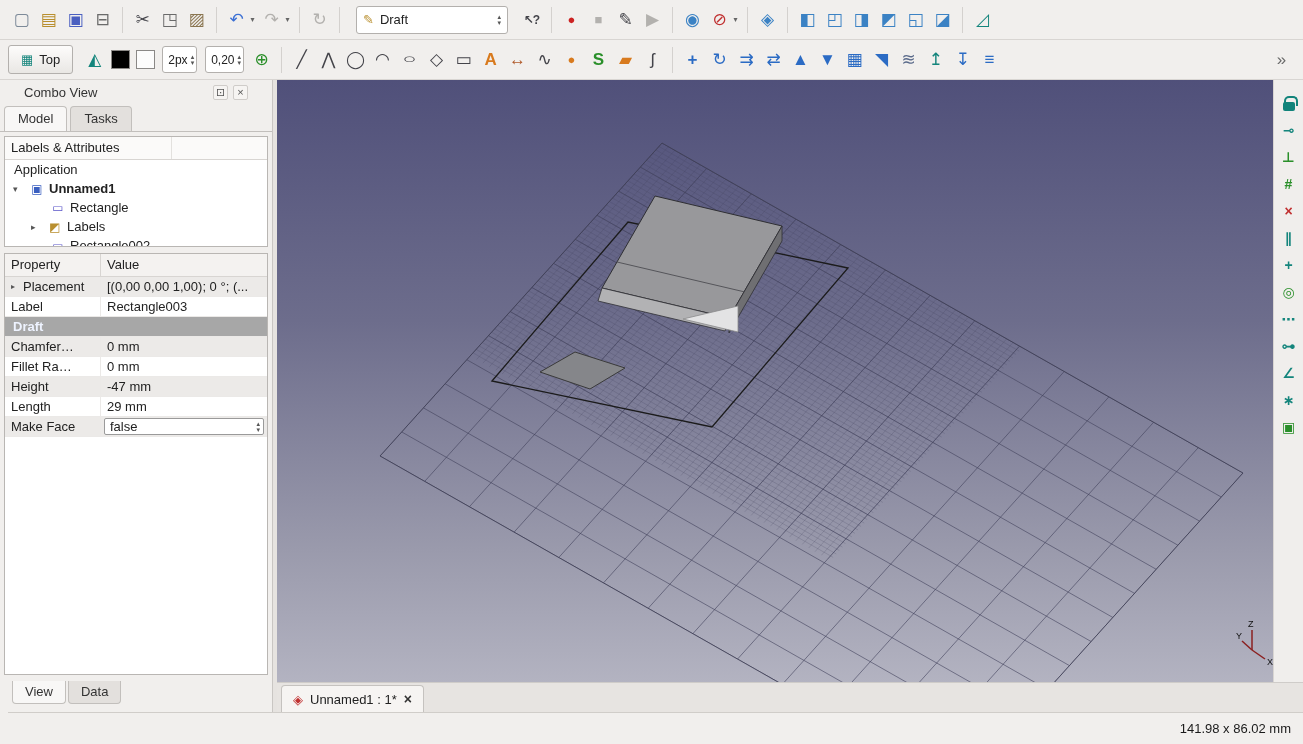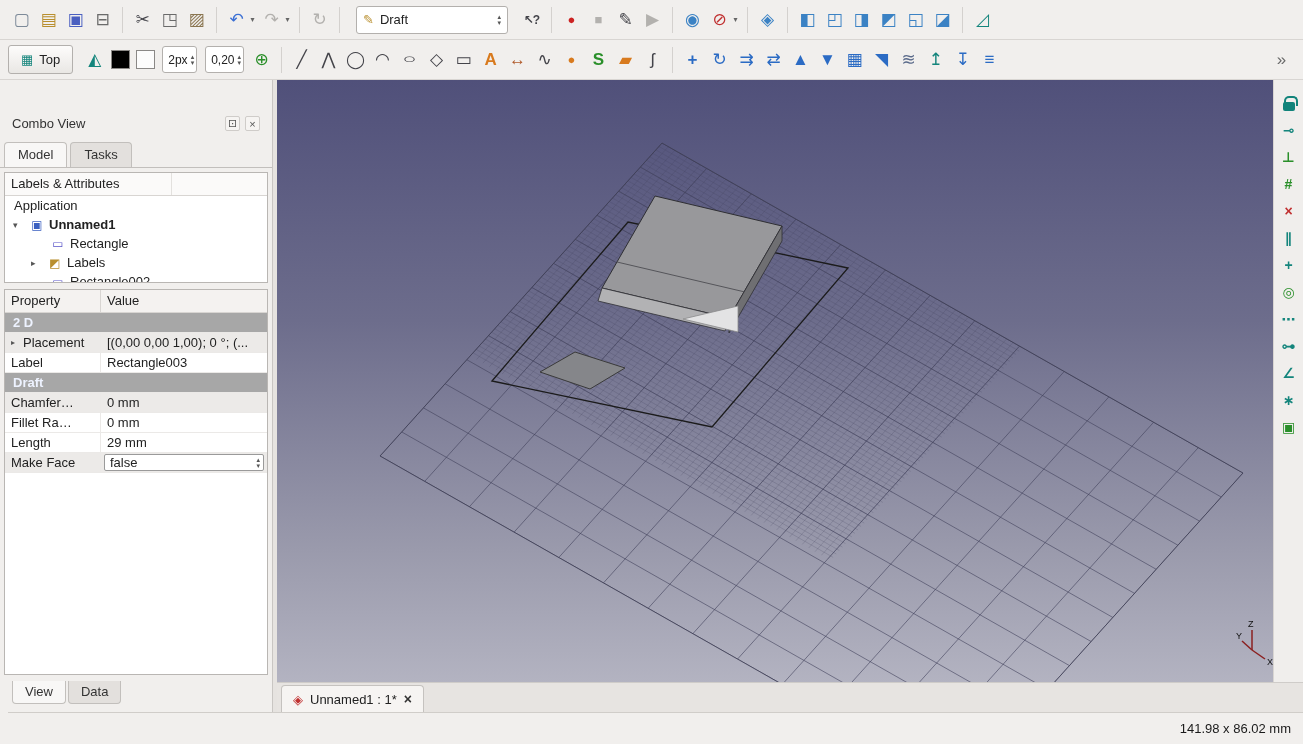--- a/index.html
+++ b/index.html
@@ -27,21 +27,21 @@
 
   .btn-top { display:flex; align-items:center; gap:6px; border:1px solid #b3b0ad; border-radius:3px; background:linear-gradient(#fdfcfb,#e9e7e4); height:29px; padding:0 12px; margin-right:8px; flex:none; }
   .swatch { width:19px; height:19px; border:1px solid #8a8886; margin:0 3px; flex:none; }
   .swatch.black { background:#000; } .swatch.white { background:#fcfcfc; }
   .spinbox { display:flex; align-items:center; height:27px; background:#fff; border:1px solid #b3b0ad; border-radius:3px; padding:0 2px 0 5px; font-size:12px; margin:0 4px; flex:none; gap:3px; }
   .spinbox .arrows, .mini-combo .arrows { display:flex; flex-direction:column; font-size:7px; line-height:6px; color:#555; }
 
   
   #splitter { position:absolute; left:273px; top:80px; width:4px; bottom:32px; background:#e6e3e0; }
   #combo-view { position:absolute; left:0; top:80px; width:273px; bottom:32px; background:#f1efed; border-right:1px solid #c9c6c3; display:flex; flex-direction:column; }
-  .cv-titlebar { height:24px; display:flex; align-items:flex-start; padding:0 12px; color:#333; flex:none;margin-top:36px; }
+  .cv-titlebar { height:24px; display:flex; align-items:center; padding:0 24px; color:#333; flex:none; }
   .cv-titlebar .btns { margin-left:auto; display:flex; gap:5px; }
   .winbtn { width:15px; height:15px; display:flex; align-items:center; justify-content:center; font-size:11px; color:#555; border:1px solid #cfccc9; background:#f6f4f2; border-radius:2px; }
   .cv-tabs { display:flex; padding:2px 4px 0 4px; flex:none; }
   .cv-tab { padding:4px 13px 5px 13px; border:1px solid #c2bfbc; border-bottom:none; background:#e3e0dd; border-radius:4px 4px 0 0; margin-right:3px; color:#333; }
   .cv-tab.active { background:#f8f7f6; }
   .cv-content { flex:1; border-top:1px solid #c2bfbc; background:#f1efed; padding:4px; display:flex; flex-direction:column; gap:6px; min-height:0; }
 
   .tree-box { background:#fff; border:1px solid #b9b6b3; height:111px; overflow:hidden; flex:none; }
   .tree-header { height:23px; line-height:22px; padding:0 6px; border-bottom:1px solid #d8d5d2; background:#fbfaf9; position:relative; color:#222; }
   .tree-header::after { content:""; position:absolute; left:166px; top:0; bottom:0; width:1px; background:#e3e1de; }
@@ -239,23 +239,20 @@
           <span class="ticon c-violet">▭</span>
           <span class="tlbl">Rectangle003</span>
         </div>
       </div>
 
       <div class="prop-box">
         <div class="prop-head">
           <span class="c1">Property</span>
           <span class="c2">Value</span>
         </div>
-        <div class="prop-row group">
-          <span>2 D</span>
-        </div>
         <div class="prop-row alt">
           <span class="c1">
               <i class="pexp">▸</i>
               <span>Placement</span>
             </span>
           <span class="c2">[(0,00 0,00 1,00); 0 °; (...</span>
         </div>
         <div class="prop-row">
           <span class="c1">
               <span>Label</span>
@@ -269,20 +266,26 @@
           <span class="c1">
               <span>Chamfer…</span>
             </span>
           <span class="c2">0 mm</span>
         </div>
         <div class="prop-row">
           <span class="c1">
               <span>Fillet Ra…</span>
             </span>
           <span class="c2">0 mm</span>
+        </div>
+        <div class="prop-row alt">
+          <span class="c1">
+              <span>Height</span>
+            </span>
+          <span class="c2">-47 mm</span>
         </div>
         <div class="prop-row">
           <span class="c1">
               <span>Length</span>
             </span>
           <span class="c2">29 mm</span>
         </div>
         <div class="prop-row alt">
           <span class="c1">
               <span>Make Face</span>

